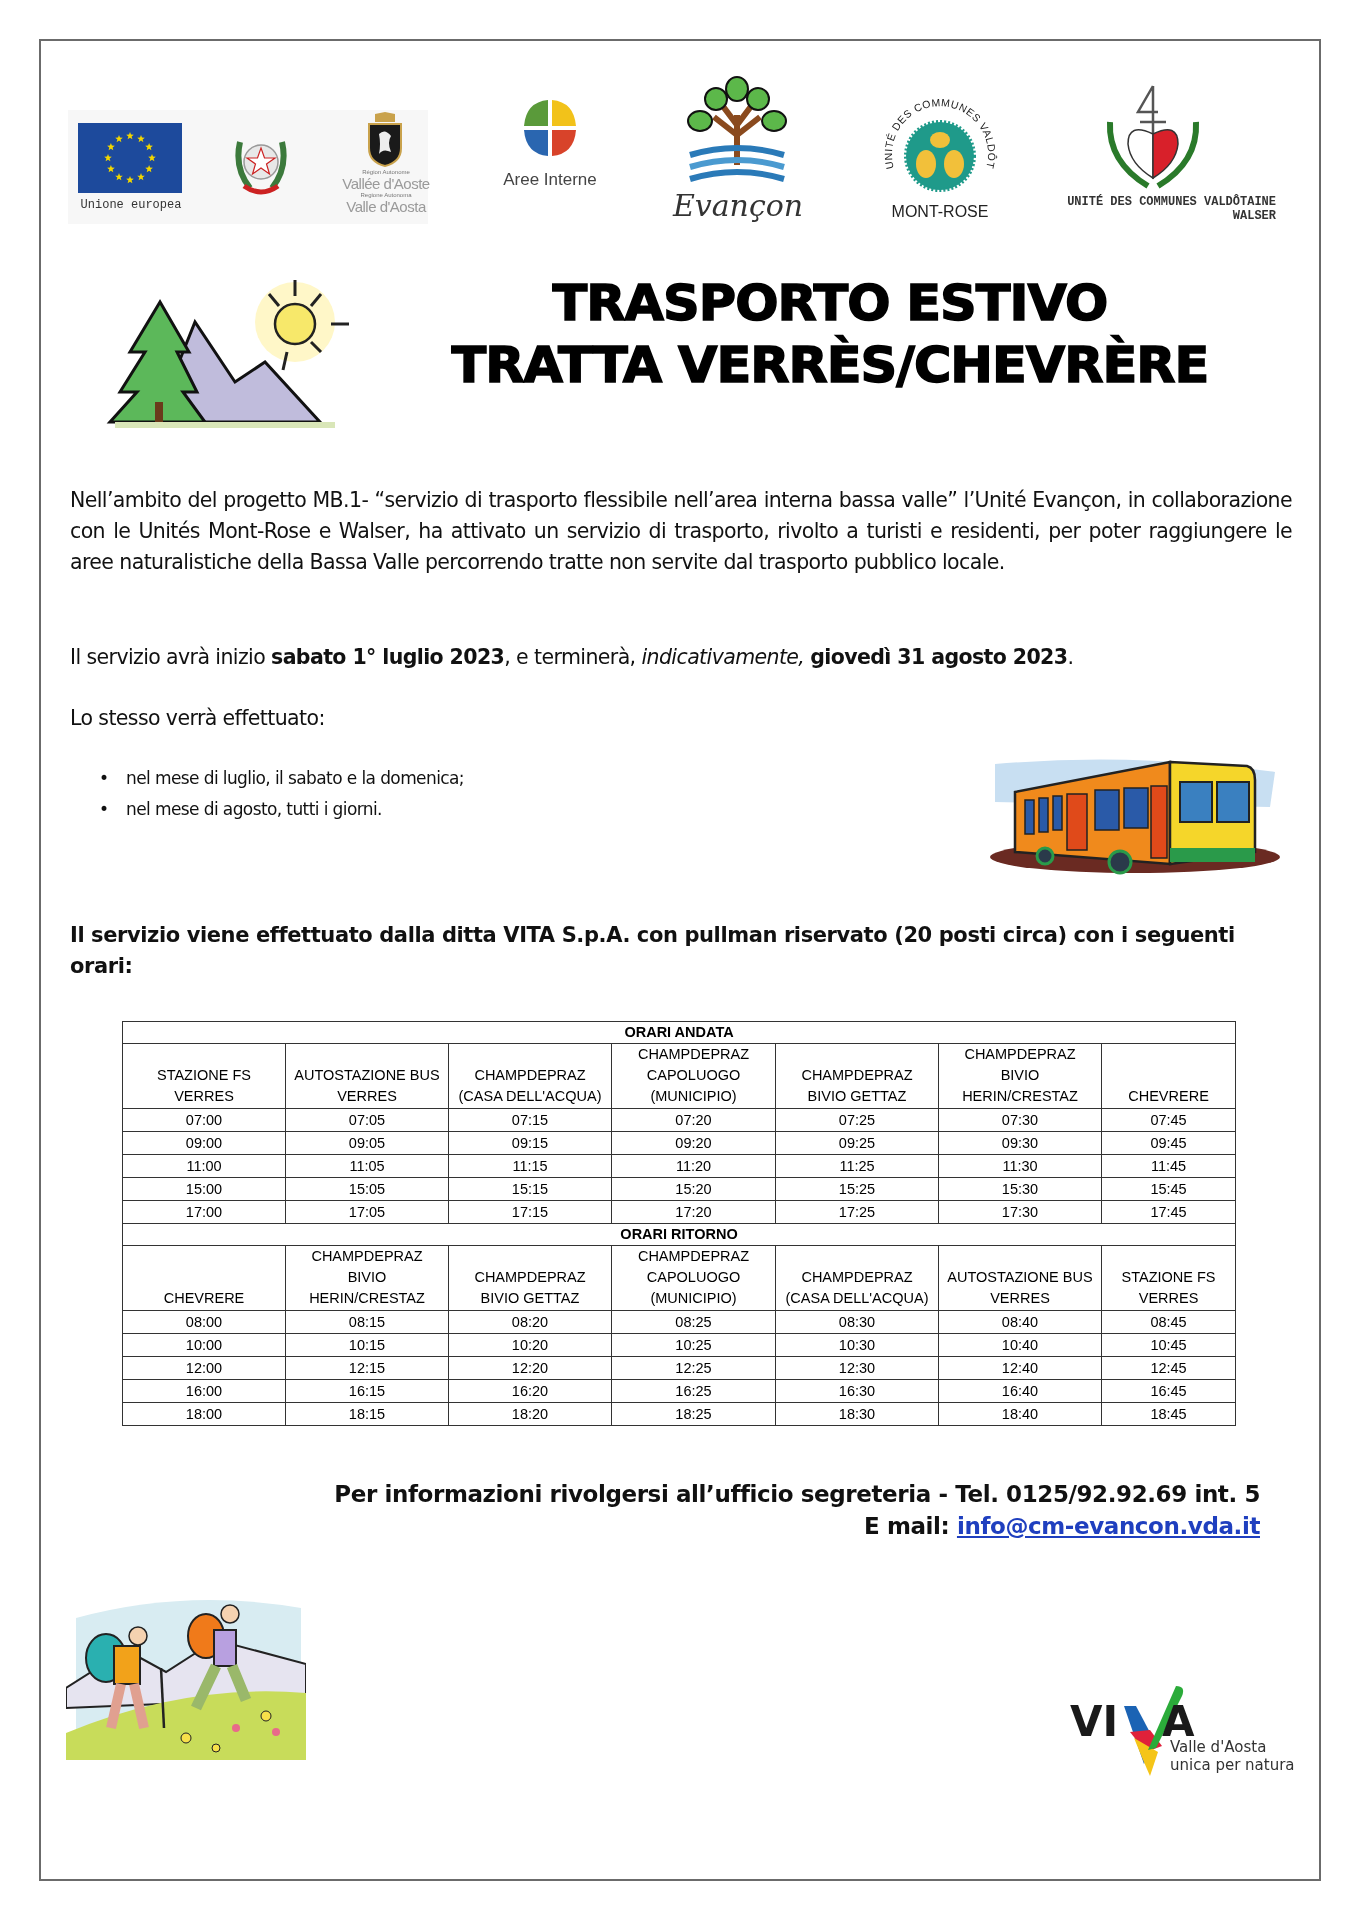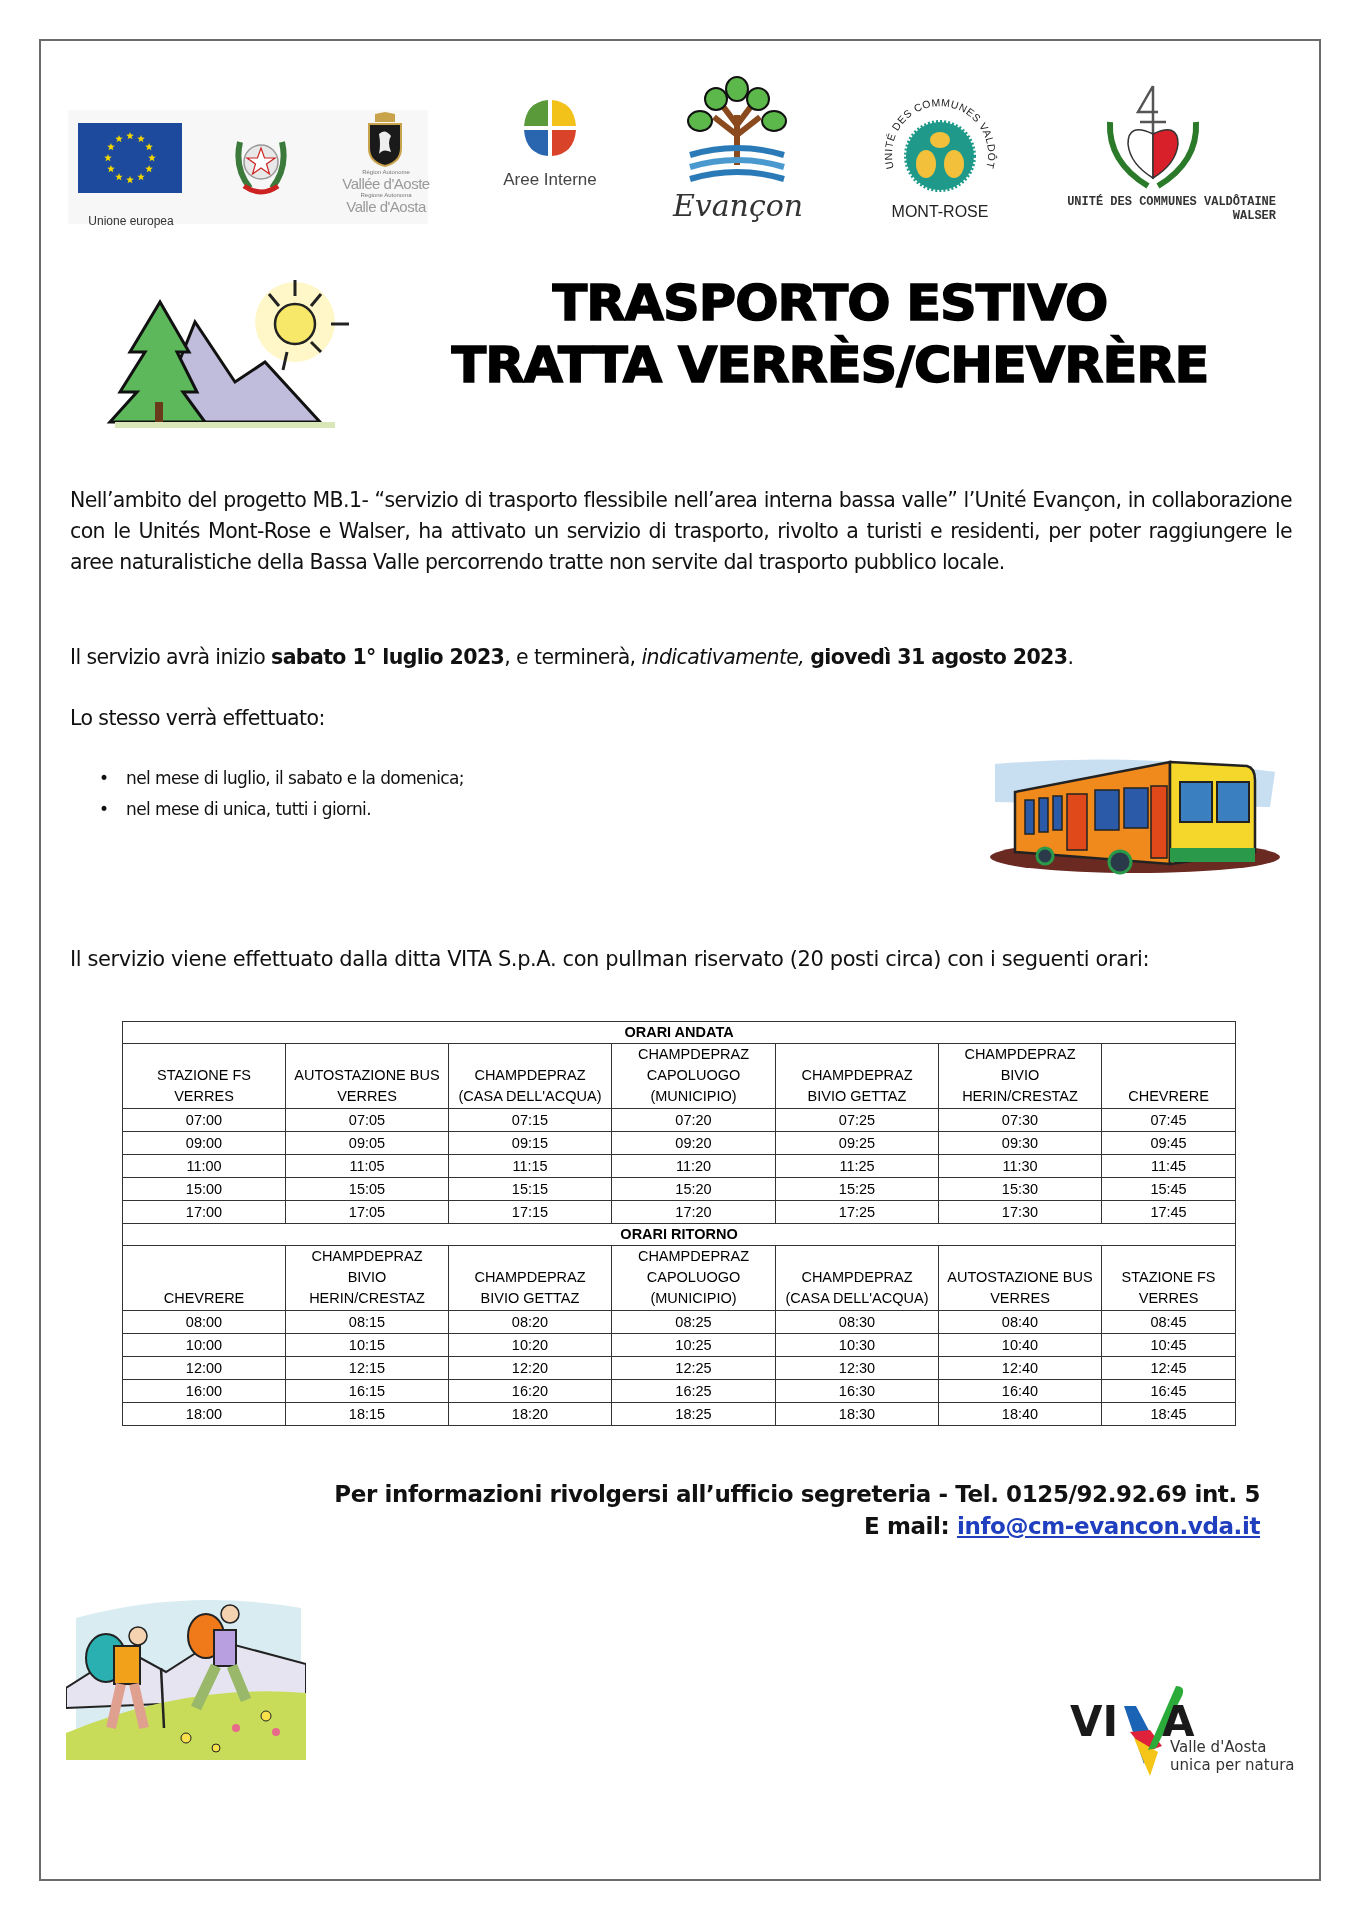--- a/index.html
+++ b/index.html
@@ -3,41 +3,41 @@
 <meta charset="utf-8">
 <style>
   html, body { margin: 0; padding: 0; background: #ffffff; }
   body { width: 1361px; height: 1920px; position: relative; overflow: hidden; font-family: "DejaVu Sans", sans-serif; color: #111; }
   .page-frame { position: absolute; left: 39px; top: 39px; width: 1282px; height: 1842px; border: 2px solid #6b6b6b; box-sizing: border-box; }
 
   
   .logo-strip { position: absolute; left: 68px; top: 110px; width: 360px; height: 114px; background: #f7f7f7; }
   .abs { position: absolute; }
   .eu-flag { left: 78px; top: 123px; width: 104px; height: 70px; background: #1d4a9c; }
-  .eu-label { left: 72px; top: 214px; width: 118px; text-align: center; font-size: 12px; color: #333; font-family: Liberation Sans, sans-serif; }
+  .eu-label { left: 72px; top: 198px; width: 118px; text-align: center; font-size: 12px; color: #333; font-family: Liberation Mono, monospace; }
   .vda-label { left: 336px; top: 168px; width: 100px; text-align: center; color: #9a9a9a; font-family: "Liberation Sans", sans-serif; line-height: 1; }
   .vda-label .small { font-size: 6px; display:block; margin: 1px 0; color:#777; }
   .vda-label .big { font-size: 15px; display:block; letter-spacing:-0.5px; }
   .aree-label { left: 490px; top: 170px; width: 120px; text-align: center; font-size: 17px; color: #444; font-family: "Liberation Sans", sans-serif; }
   .evancon-label { left: 668px; top: 188px; width: 140px; text-align: center; font-size: 30px; font-style: italic; color: #333; font-family: "DejaVu Serif", serif; }
   .montrose-label { left: 870px; top: 203px; width: 140px; text-align: center; font-size: 16px; color: #222; font-family: "Liberation Sans", sans-serif; }
   .walser-label { left: 1036px; top: 196px; width: 240px; text-align: right; font-size: 12px; font-weight: bold; color: #333; font-family: Liberation Mono, monospace; line-height: 1.15; }
 
   
   .title { position: absolute; left: 380px; top: 272px; width: 900px; text-align: center; font-family: "DejaVu Sans", sans-serif; font-weight: 900; font-size: 50px; line-height: 62px; letter-spacing: -1px; transform: scaleX(1.02); color: #000; -webkit-text-stroke: 1.5px #000; }
 
   
   .text { position: absolute; left: 70px; width: 1222px; font-family: "DejaVu Sans", sans-serif; font-size: 20.5px; line-height: 31px; color: #111; letter-spacing: -0.6px; }
   .para1 { top: 485px; text-align: justify; text-align-last: left; }
   .para2 { top: 642px; }
   .para3 { top: 703px; }
   .bullets { position: absolute; left: 95px; top: 763px; margin: 0; padding: 0; list-style: none; font-size: 17px; line-height: 31px; letter-spacing: -0.6px; }
   .bullets li { position: relative; padding-left: 31px; }
   .bullets li::before { content: "\2022"; position: absolute; left: 4px; top: 0; }
-  .para4 { top: 920px; font-weight: normal; font-size: 21px; letter-spacing: -0.4px; margin-top: 24px; }
+  .para4 { top: 920px; font-weight: bold; font-size: 21px; letter-spacing: -0.4px; }
 
   
   .sched { position: absolute; left: 122px; top: 1021px; width: 1113px; border-collapse: collapse; font-family: "Liberation Sans", sans-serif; font-size: 14.5px; color: #000; table-layout: fixed; }
   .sched td { border: 1.5px solid #333; text-align: center; padding: 0 2px; height: 22px; line-height: 21px; }
   .sched td.section { font-weight: bold; height: 21px; }
   .sched td.hdr { vertical-align: bottom; line-height: 21px; padding-bottom: 1px; }
   .sched .b { font-weight: normal; display: block; }
   .sched .n { display: block; }
 
   .contact { position: absolute; left: 100px; top: 1478px; width: 1160px; text-align: right; font-weight: bold; font-size: 23px; line-height: 32px; letter-spacing: -0.4px; }
@@ -175,21 +175,21 @@
 <div class="text para1">Nell’ambito del progetto MB.1- “servizio di trasporto flessibile nell’area interna bassa valle” l’Unité Evançon, in collaborazione con le Unités Mont-Rose e Walser, ha attivato un servizio di trasporto, rivolto a turisti e residenti, per poter raggiungere le aree naturalistiche della Bassa Valle percorrendo tratte non servite dal trasporto pubblico locale.</div>
 
 <div class="text para2">
   <span>Il servizio avrà inizio </span><b>sabato 1° luglio 2023</b><span>, e terminerà, </span><i>indicativamente,</i>&nbsp;<b>giovedì 31 agosto 2023</b><span>.</span>
 </div>
 
 <div class="text para3">Lo stesso verrà effettuato:</div>
 
 <ul class="bullets">
   <li>nel mese di luglio, il sabato e la domenica;</li>
-  <li>nel mese di unica, tutti i giorni.</li>
+  <li>nel mese di agosto, tutti i giorni.</li>
 </ul>
 
 <div class="abs" style="left:985px;top:752px;width:300px;height:130px;">
   <svg width="300" height="130" viewBox="0 0 300 130">
     <path d="M10 12 Q150 0 290 20 L285 55 L10 50 Z" fill="#c8dff2"></path>
     <ellipse cx="150" cy="105" rx="145" ry="16" fill="#6a2a22"></ellipse>
     <path d="M30 40 L185 10 L185 112 L30 100 Z" fill="#f08a1c" stroke="#222" stroke-width="2.5"></path>
     <path d="M185 10 L262 14 Q270 16 270 28 L270 100 L185 112 Z" fill="#f5d62a" stroke="#222" stroke-width="2.5"></path>
     <rect x="195" y="30" width="32" height="40" fill="#3a80c0" stroke="#222" stroke-width="2"></rect>
     <rect x="232" y="30" width="32" height="40" fill="#3a80c0" stroke="#222" stroke-width="2"></rect>

